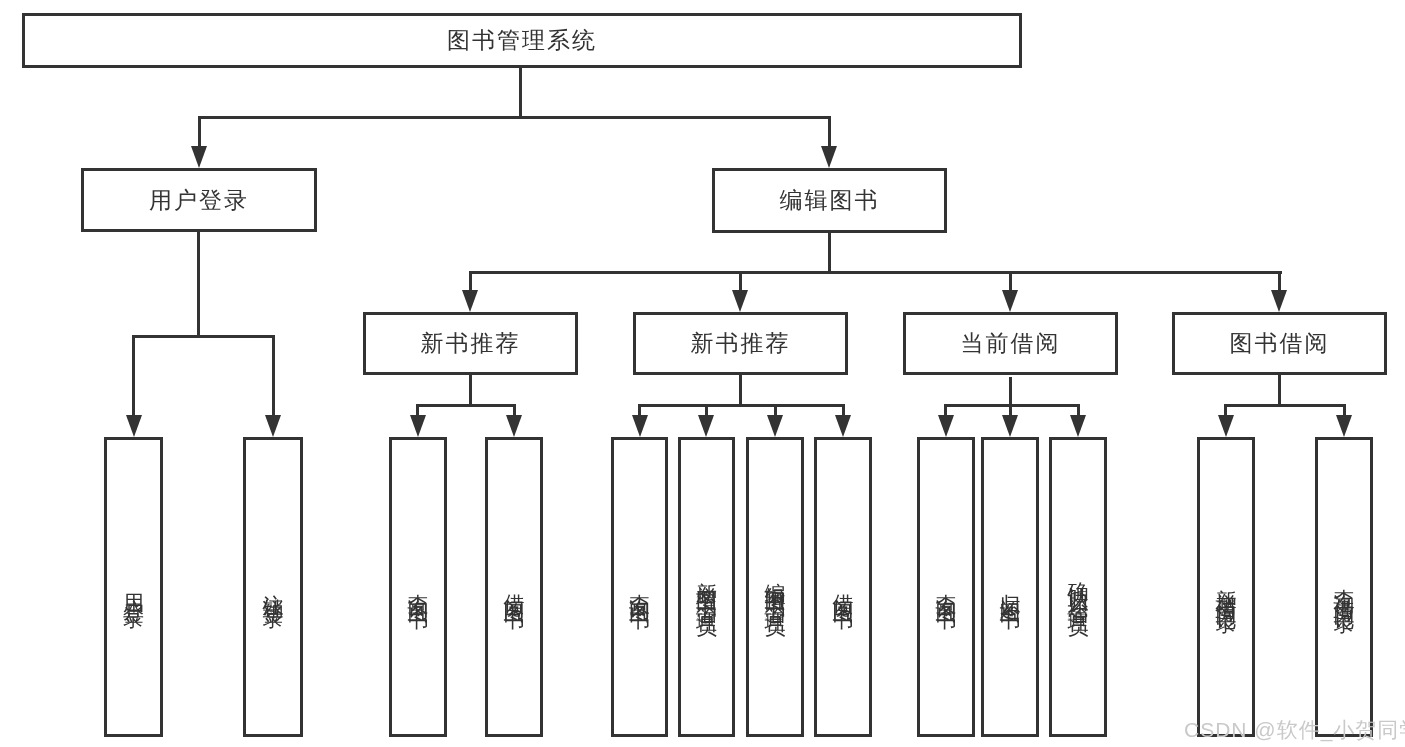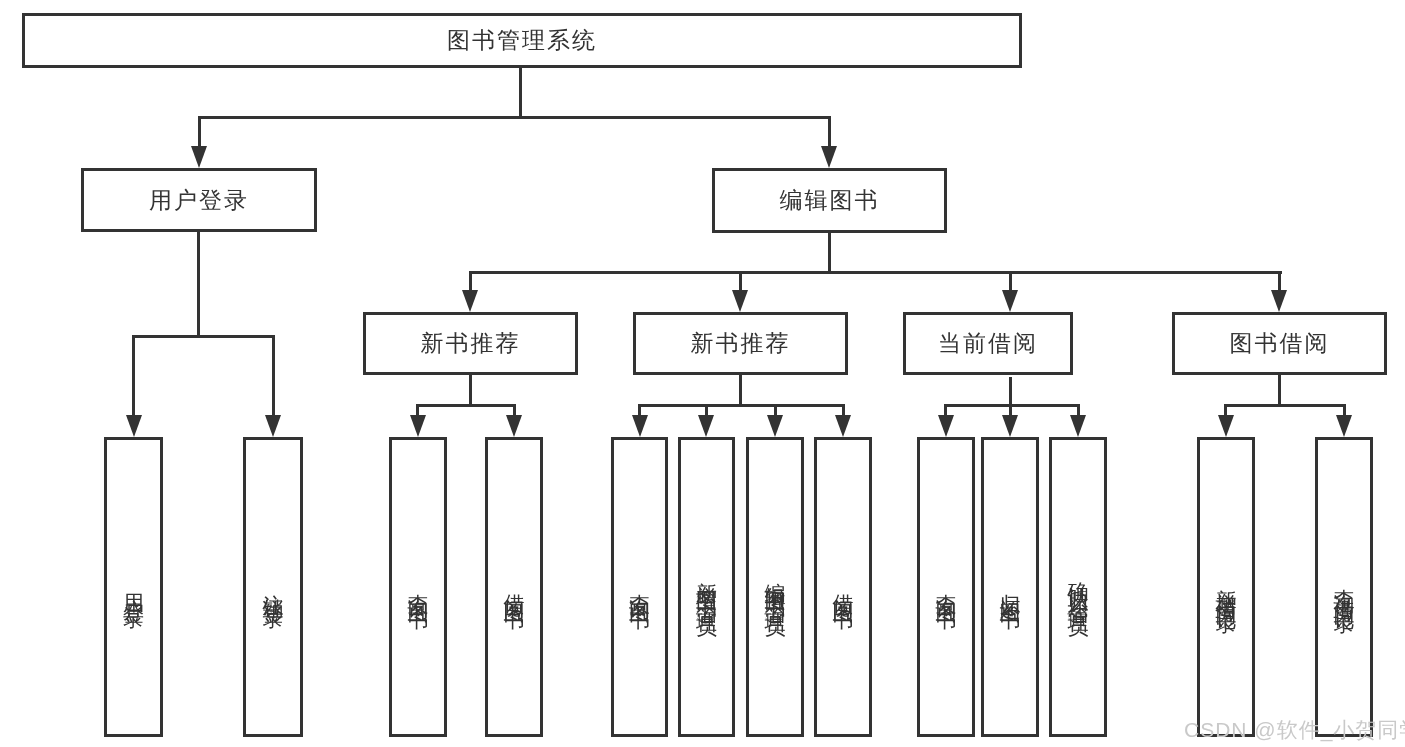--- a/index.html
+++ b/index.html
@@ -96,21 +96,21 @@
   <div class="tri" style="left:1002px;top:290px;"></div>
   <div class="ln" style="left:1278px;top:271px;width:3px;height:22px;"></div>
   <div class="tri" style="left:1271px;top:290px;"></div>
 
   <div class="box" style="left:363px;top:312px;width:215px;height:63px;">
     <span>新书推荐</span>
   </div>
   <div class="box" style="left:633px;top:312px;width:215px;height:63px;">
     <span>新书推荐</span>
   </div>
-  <div class="box" style="left:903px;top:312px;width:170px;height:63px;">
+  <div class="box" style="left:903px;top:312px;width:215px;height:63px;">
     <span>当前借阅</span>
   </div>
   <div class="box" style="left:1172px;top:312px;width:215px;height:63px;">
     <span>图书借阅</span>
   </div>
 
   <div class="ln" style="left:469px;top:375px;width:3px;height:32px;"></div>
   <div class="ln" style="left:416px;top:404px;width:100px;height:3px;"></div>
   <div class="ln" style="left:416px;top:404px;width:3px;height:13px;"></div>
   <div class="tri" style="left:410px;top:415px;"></div>

